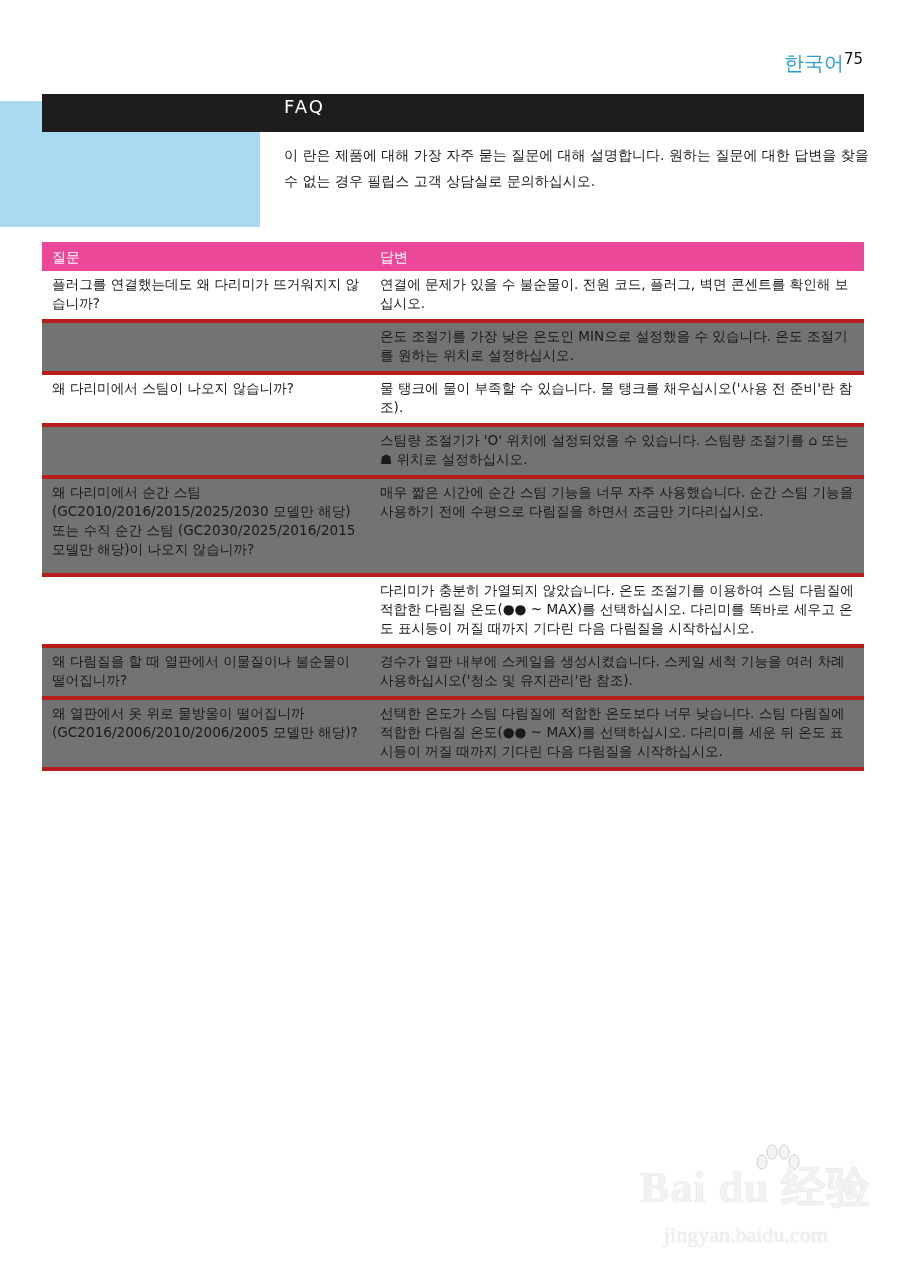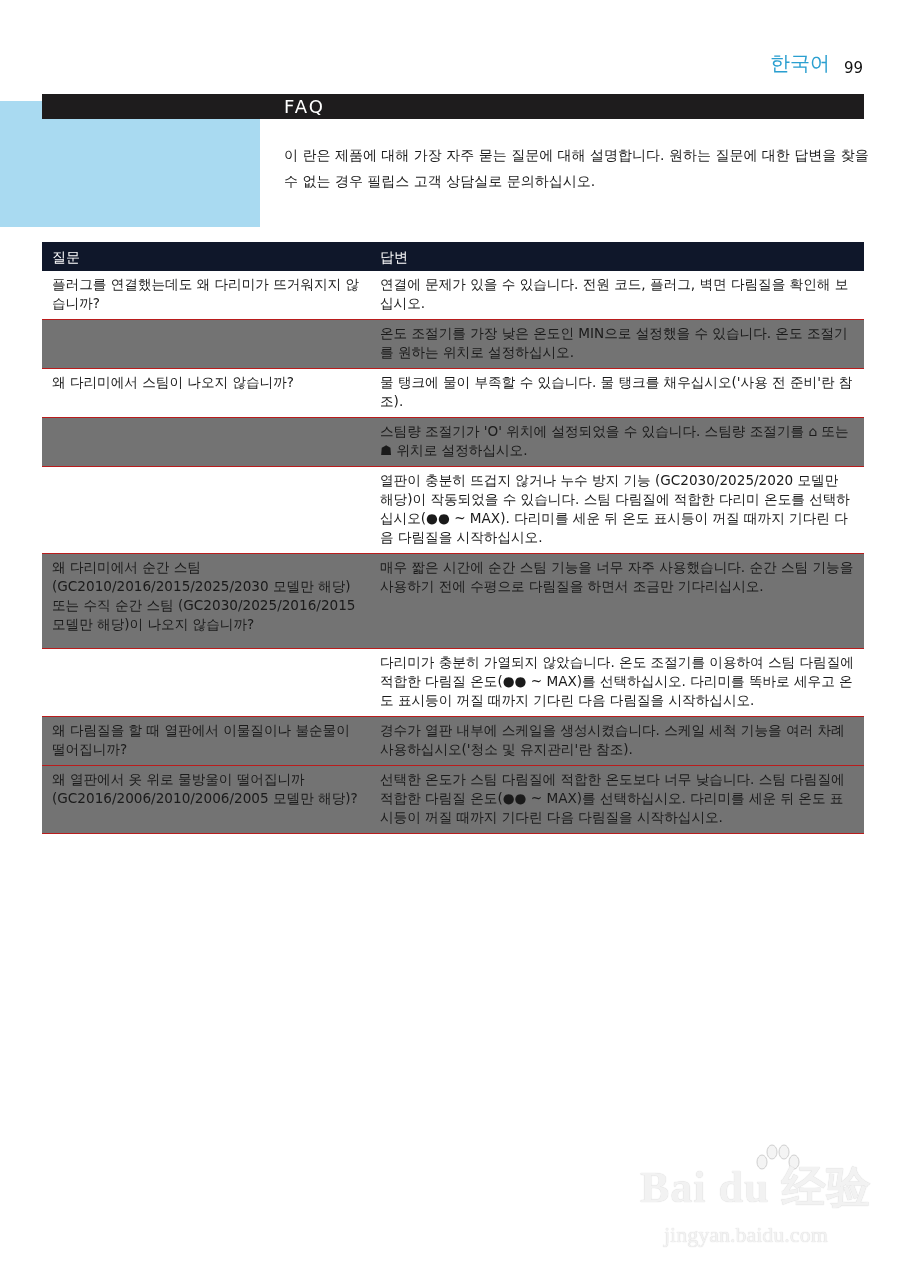--- a/index.html
+++ b/index.html
@@ -1,42 +1,42 @@
 <!DOCTYPE html>
 <html><head>
 <meta charset="utf-8">
 <style>
   html, body { margin: 0; padding: 0; background: #ffffff; }
   body {
     width: 901px; height: 1280px; position: relative; overflow: hidden;
     font-family: "DejaVu Sans", "Liberation Sans", sans-serif; color: #1a1a1a;
   }
-  .page-header { position: absolute; top: 50px; right: 38px; display: flex; align-items: flex-end; gap: 14px; }
+  .page-header { position: absolute; top: 50px; right: 38px; display: flex; align-items: flex-start; }
   .lang { color: #2a9fd0; font-size: 20px; }
   .page-num { font-size: 15px; color: #111; }
-  .faq-bar { position: absolute; left: 42px; top: 94px; width: 822px; height: 25px; background: #1e1c1d; }
+  .faq-bar { position: absolute; left: 42px; top: 94px; width: 822px; height: 38px; background: #1e1c1d; }
   .faq-title { position: absolute; left: 242px; top: 2px; color: #fff; font-size: 18px; letter-spacing: 2px; }
   .blue-block { position: absolute; left: 0; top: 101px; width: 260px; height: 126px; background: #a9daf1; }
   .intro { position: absolute; left: 284px; top: 142px; width: 585px; font-size: 14px; line-height: 26px; color: #1a1a1a; }
   table.faq { position: absolute; left: 42px; top: 242px; width: 822px; border-collapse: collapse; font-size: 13.6px; line-height: 19px; }
-  table.faq th { background: #0f172a; color: #fff; font-weight: normal; text-align: left; padding: 6px 10px 4px 10px; font-size: 14px; }
-  table.faq td { vertical-align: top; padding: 4px 8px 6px 10px; border-bottom: 1px solid #b91c1c; }
+  table.faq th { background: #ec4899; color: #fff; font-weight: normal; text-align: left; padding: 6px 10px 4px 10px; font-size: 14px; }
+  table.faq td { vertical-align: top; padding: 4px 8px 6px 10px; border-bottom: 4px solid #b91c1c; }
   table.faq tr.blue td { background: #737373; }
   table.faq col.q { width: 328px; }
   .watermark { position: absolute; left: 640px; top: 1150px; width: 240px; height: 110px; color: #eeeeee; font-family: Liberation Serif, serif; }
   .wm-logo { font-size: 44px; font-weight: bold; position: absolute; left: 0; top: 8px; color: #f2f2f2; text-shadow: 0 0 1px #c8c8c8; letter-spacing: 1px; }
   .wm-url { font-size: 22px; position: absolute; left: 0; top: 72px; color: #f2f2f2; text-shadow: 0 0 1px #c8c8c8; margin-left: 24px; }
   .paw { position: absolute; left: 108px; top: -6px; width: 60px; height: 40px; }
 </style>
 </head>
 <body>
 
 <div class="page-header">
   <span class="lang">한국어</span>
-  <span class="page-num">99</span>
+  <span class="page-num">75</span>
 </div>
 
 <div class="blue-block"></div>
 <div class="faq-bar">
   <span class="faq-title">FAQ</span>
 </div>
 
 <p class="intro" style="margin:0">이 란은 제품에 대해 가장 자주 묻는 질문에 대해 설명합니다. 원하는 질문에 대한 답변을 찾을 수 없는 경우 필립스 고객 상담실로 문의하십시오.</p>
 
 <table class="faq">
@@ -46,37 +46,33 @@
     </colgroup>
   <thead>
     <tr>
       <th>질문</th>
       <th>답변</th>
     </tr>
   </thead>
   <tbody>
     <tr class="">
       <td>플러그를 연결했는데도 왜 다리미가 뜨거워지지 않습니까?</td>
-      <td>연결에 문제가 있을 수 있습니다. 전원 코드, 플러그, 벽면 다림질을 확인해 보십시오.</td>
+      <td>연결에 문제가 있을 수 불순물이. 전원 코드, 플러그, 벽면 콘센트를 확인해 보십시오.</td>
     </tr>
     <tr class="blue">
       <td></td>
       <td>온도 조절기를 가장 낮은 온도인 MIN으로 설정했을 수 있습니다. 온도 조절기를 원하는 위치로 설정하십시오.</td>
     </tr>
     <tr class="">
       <td>왜 다리미에서 스팀이 나오지 않습니까?</td>
       <td>물 탱크에 물이 부족할 수 있습니다. 물 탱크를 채우십시오('사용 전 준비'란 참조).</td>
     </tr>
     <tr class="blue">
       <td></td>
       <td>스팀량 조절기가 'O' 위치에 설정되었을 수 있습니다. 스팀량 조절기를 ⌂ 또는 ☗ 위치로 설정하십시오.</td>
-    </tr>
-    <tr class="">
-      <td></td>
-      <td>열판이 충분히 뜨겁지 않거나 누수 방지 기능 (GC2030/2025/2020 모델만 해당)이 작동되었을 수 있습니다. 스팀 다림질에 적합한 다리미 온도를 선택하십시오(●● ~ MAX). 다리미를 세운 뒤 온도 표시등이 꺼질 때까지 기다린 다음 다림질을 시작하십시오.</td>
     </tr>
     <tr class="blue">
       <td style="padding-bottom:14px">왜 다리미에서 순간 스팀 (GC2010/2016/2015/2025/2030 모델만 해당) 또는 수직 순간 스팀 (GC2030/2025/2016/2015 모델만 해당)이 나오지 않습니까?</td>
       <td>매우 짧은 시간에 순간 스팀 기능을 너무 자주 사용했습니다. 순간 스팀 기능을 사용하기 전에 수평으로 다림질을 하면서 조금만 기다리십시오.</td>
     </tr>
     <tr class="">
       <td></td>
       <td>다리미가 충분히 가열되지 않았습니다. 온도 조절기를 이용하여 스팀 다림질에 적합한 다림질 온도(●● ~ MAX)를 선택하십시오. 다리미를 똑바로 세우고 온도 표시등이 꺼질 때까지 기다린 다음 다림질을 시작하십시오.</td>
     </tr>
     <tr class="blue">

